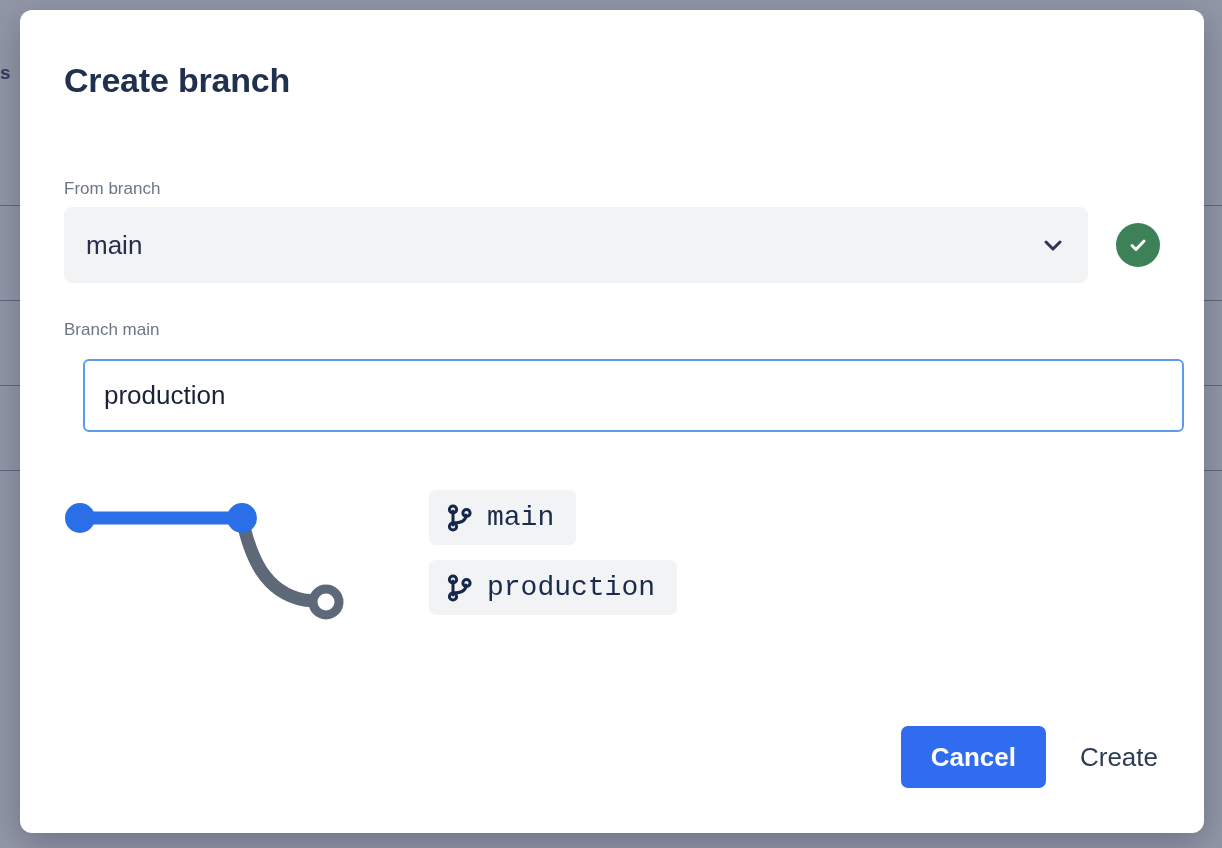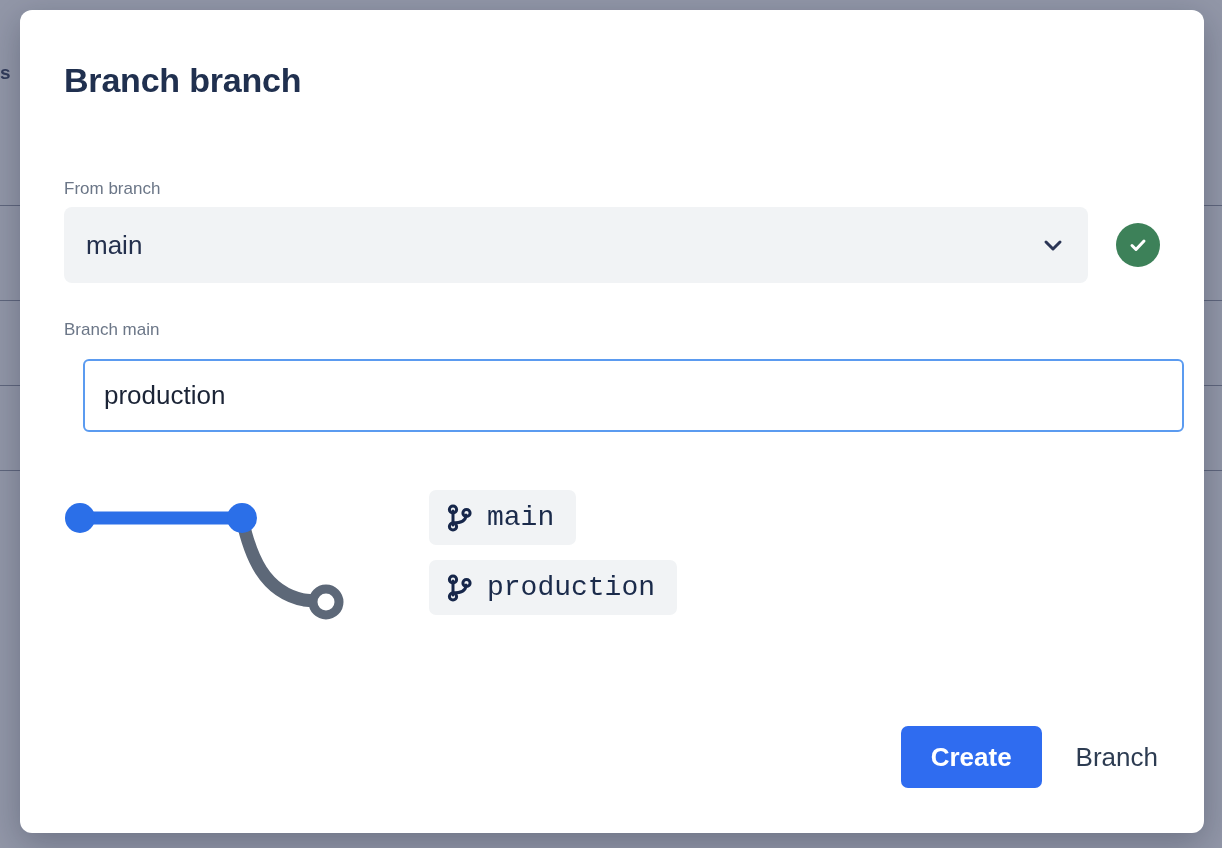--- a/index.html
+++ b/index.html
@@ -231,21 +231,21 @@
   <div class="bg-divider" style="top:300px;"></div>
   <div class="bg-divider" style="top:385px;"></div>
   <div class="bg-divider" style="top:470px;"></div>
 </div>
 
 <div id="modal-scrim"></div>
 
 <div id="create-branch-dialog">
   <div class="dialog-inner">
 
-    <h1 class="dialog-title">Branch branch</h1>
+    <h1 class="dialog-title">Create branch</h1>
 
     <div style="position:absolute; left:44px; top:170px;" class="field-label">From branch</div>
 
     <div id="from-branch-row">
       <div id="from-branch-select">
         <span class="select-value">main</span>
         <span class="chevron-down">
           <svg viewBox="0 0 22 22" width="22" height="22" aria-hidden="true">
             <path d="M4 8 L11 15 L18 8" fill="none" stroke="#2b3555" stroke-width="3" stroke-linecap="round" stroke-linejoin="round"></path>
           </svg>
@@ -303,16 +303,16 @@
           <circle cx="6" cy="5.5" r="3.6" fill="none" stroke="#16264a" stroke-width="3"></circle>
           <circle cx="6" cy="22.5" r="3.6" fill="none" stroke="#16264a" stroke-width="3"></circle>
           <circle cx="19.5" cy="9" r="3.6" fill="none" stroke="#16264a" stroke-width="3"></circle>
         </svg>
       </span>
       <span class="chip-label">production</span>
     </div>
   </div>
 
   <div id="dialog-actions">
-    <button id="create-button">Create</button>
-    <button id="cancel-button">Branch</button>
+    <button id="create-button">Cancel</button>
+    <button id="cancel-button">Create</button>
   </div>
 </div>
 
 </body></html>

